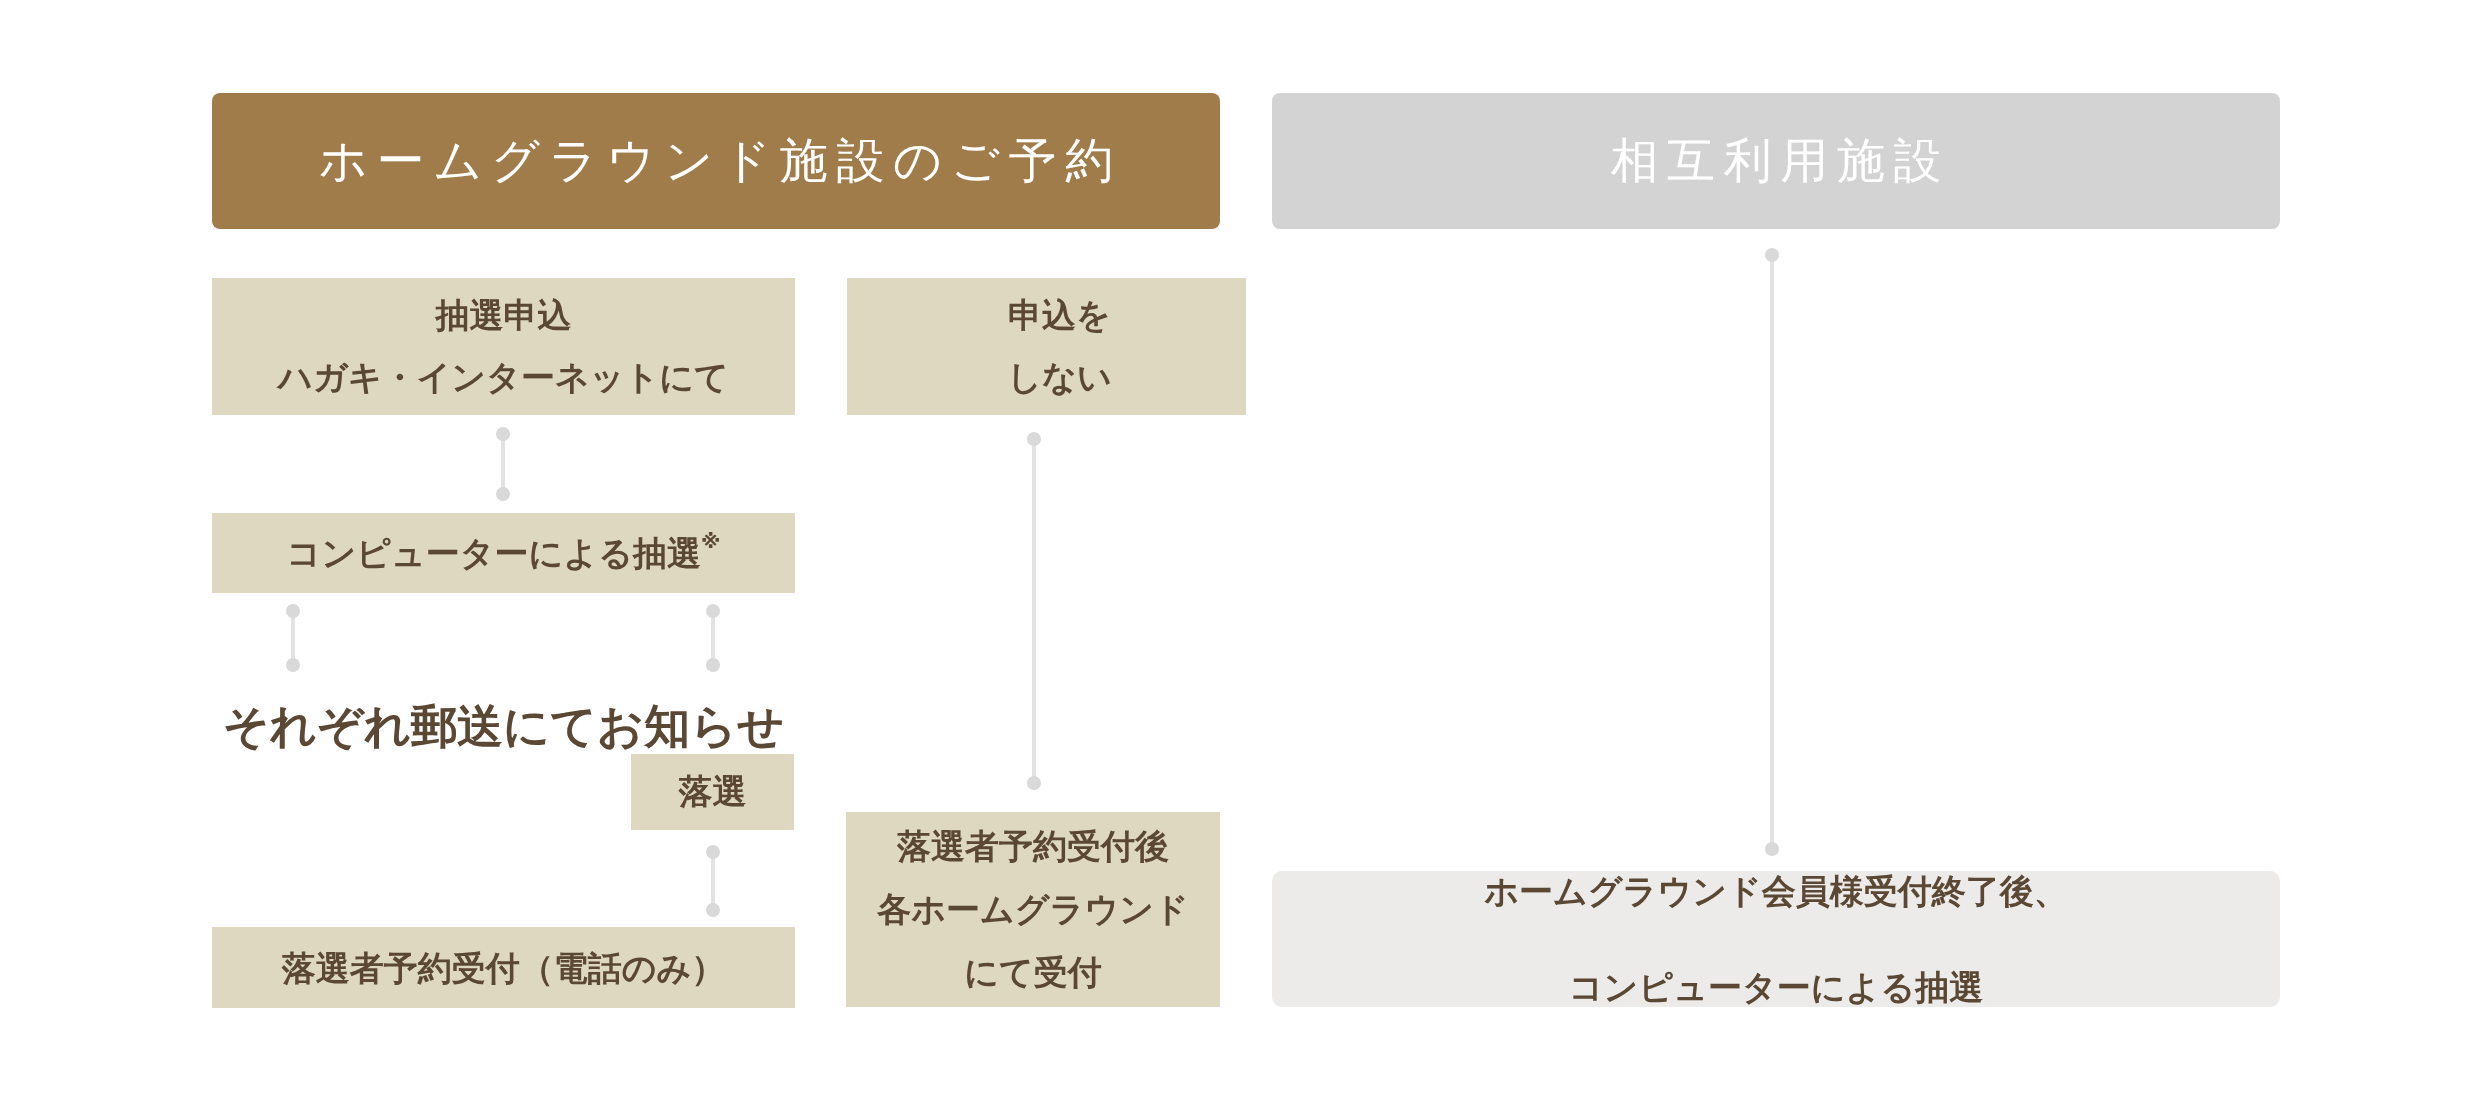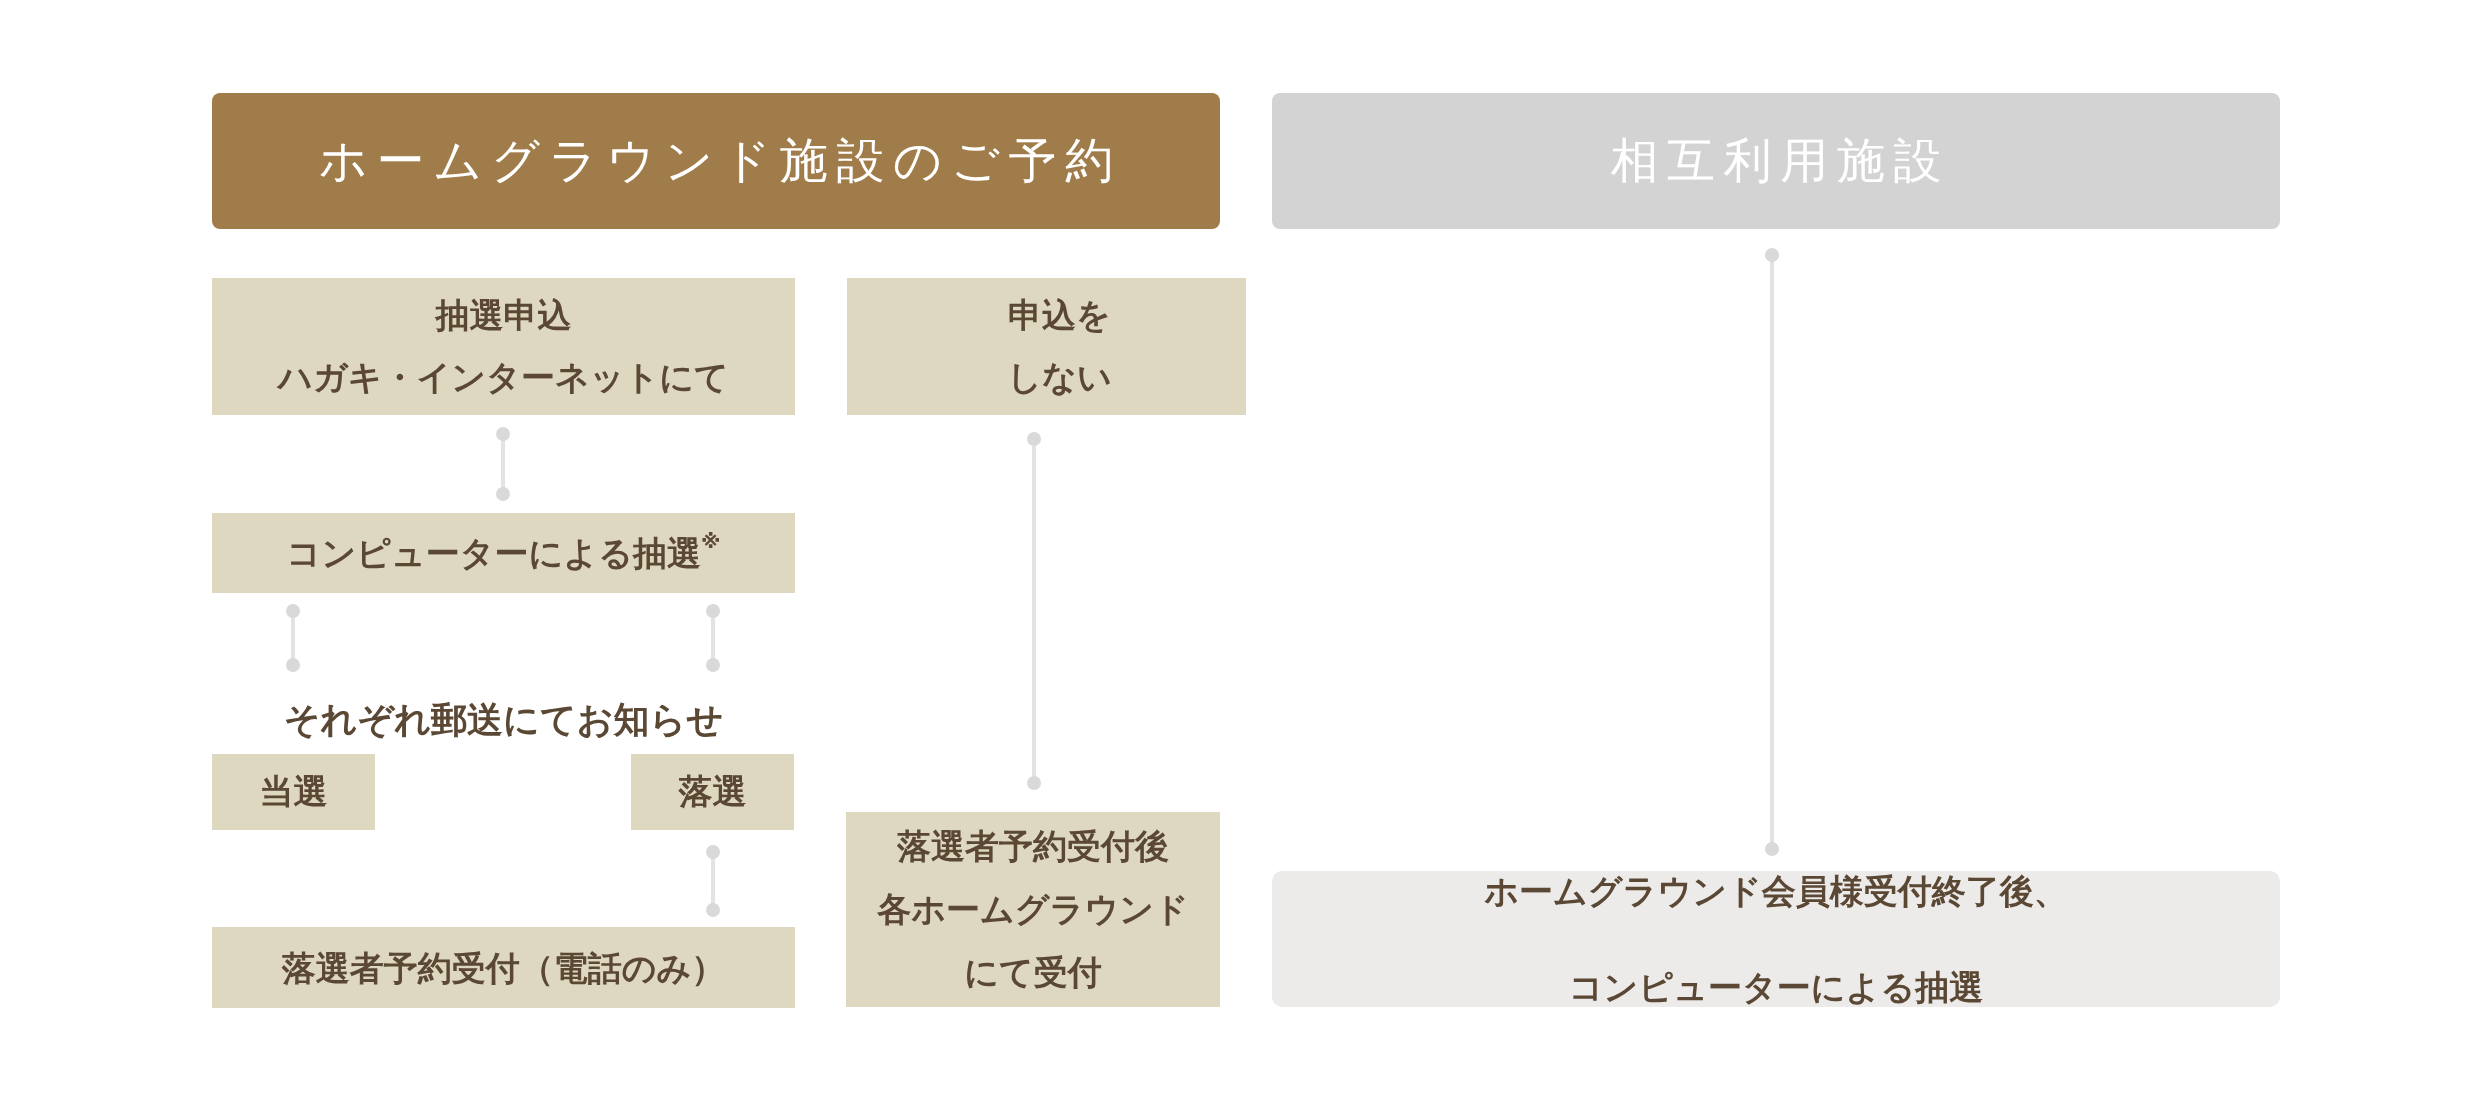--- a/index.html
+++ b/index.html
@@ -70,21 +70,21 @@
     background:var(--c-lightbox);
     border-radius:10px;
     line-height:2.0;
     gap:28px;
   }
   
   .notice-text{
     position:absolute;
     left:212px;top:696px;width:583px;
     color:var(--c-text-brown);
-    font-size:36px;
+    font-size:46px;
     font-weight:bold;
     text-align:center;
     white-space:nowrap;
   }
   
   .connector{position:absolute;width:14px;}
   .connector .line{
     position:absolute;left:50%;transform:translateX(-50%);
     top:6px;bottom:6px;width:4px;
     background:var(--c-line);
@@ -136,23 +136,20 @@
   </div>
 
   <div class="connector conn-2b">
     <span class="line"></span>
     <span class="dot top"></span>
     <span class="dot bottom"></span>
   </div>
 
   <div class="notice-text">それぞれ郵送にてお知らせ</div>
 
-  <div class="fbox box-won">
-    <span>当選</span>
-  </div>
 
   <div class="fbox box-lost">
     <span>落選</span>
   </div>
 
   <div class="connector conn-3">
     <span class="line"></span>
     <span class="dot top"></span>
     <span class="dot bottom"></span>
   </div>

